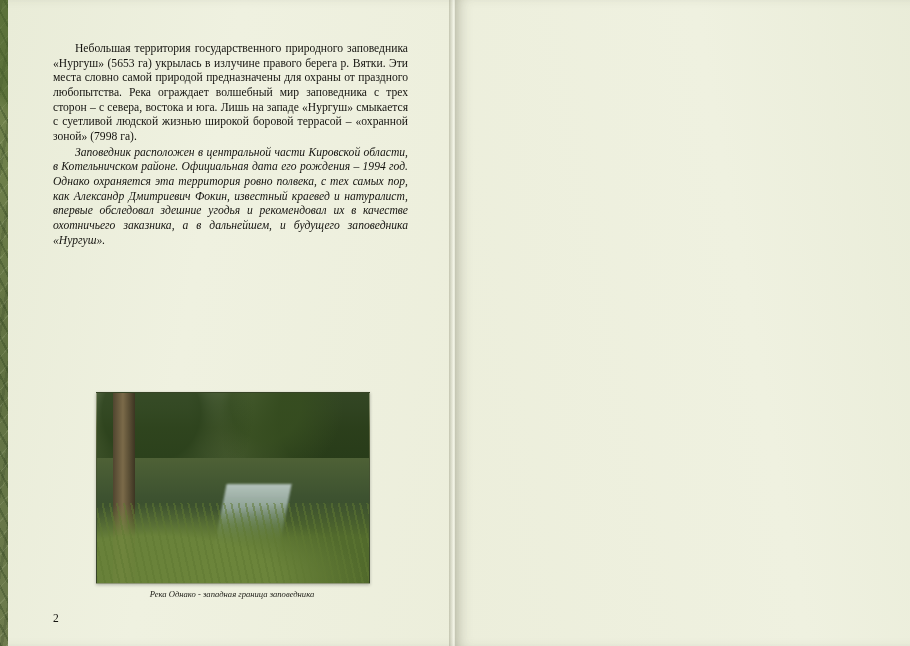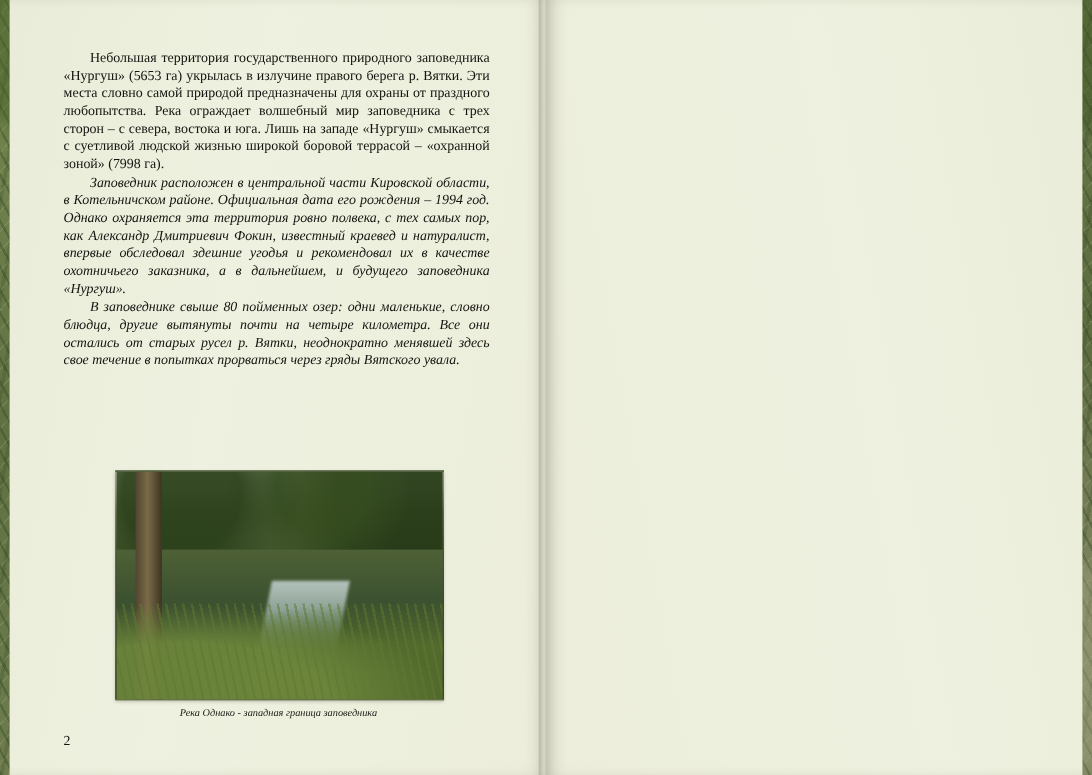--- a/index.html
+++ b/index.html
@@ -39,20 +39,21 @@
     border-radius: 50%;
     filter: blur(6px);
     pointer-events: none;
   }
 
   .page {
     position: absolute;
     top: 0;
     height: 646px;
     background: #eef0dd;
+    padding-left: 27px;
   }
   .page.left {
     left: 8px;
     width: 447px;
     background: linear-gradient(100deg, #e9ecd8 0%, #eff1e0 40%, #eceedb 100%);
     box-shadow: inset -10px 0 16px -10px rgba(60,60,40,0.45);
   }
   .page.right {
     left: 455px;
     width: 447px;
@@ -182,21 +183,20 @@
   <div class="bg-texture"></div>
   <div class="bg-blob" style="left:-30px; top:-30px; width:180px; height:150px; background:rgba(70,95,40,0.5);"></div>
   <div class="bg-blob" style="left:790px; top:470px; width:190px; height:170px; background:rgba(160,160,125,0.45);"></div>
   <div class="bg-blob" style="left:820px; top:-20px; width:140px; height:130px; background:rgba(60,85,35,0.5);"></div>
 
   <div class="page left">
 
     <div class="col" id="left-text">
       <p>Небольшая территория государственного природного за­поведника «Нургуш» (5653 га) укрылась в излучине право­го берега р. Вятки. Эти места словно самой природой пред­назначены для охраны от праздного любопытства. Река ог­раждает волшебный мир заповедника с трех сторон – с се­вера, востока и юга. Лишь на западе «Нургуш» смыкается с суетливой людской жизнью широкой боровой террасой – «охранной зоной» (7998 га).</p>
       <p>Заповедник расположен в центральной части Кировской области, в Котельничском районе. Официальная дата его рождения – 1994 год. Однако охраняется эта территория ровно полвека, с тех самых пор, как Александр Дмитрие­вич Фокин, известный краевед и натуралист, впервые об­следовал здешние угодья и рекомендовал их в качестве охот­ничьего заказника, а в дальнейшем, и будущего заповедни­ка «Нургуш».</p>
-      <p>В заповеднике свыше 80 пойменных озер: одни малень­кие, словно блюдца, другие вытянуты почти на четыре ки­лометра. Все они остались от старых русел р. Вятки, нео­днократно менявшей здесь свое течение в попытках про­рваться через гряды Вятского увала.</p>
     </div>
 
     <figure id="fig-river">
       <div class="photo">
         <div class="river-canopy"></div>
         <div class="river-water"></div>
         <div class="river-trunk"></div>
         <div class="river-grass"></div>
       </div>
       <figcaption>Река Однако - западная граница заповедника</figcaption>

